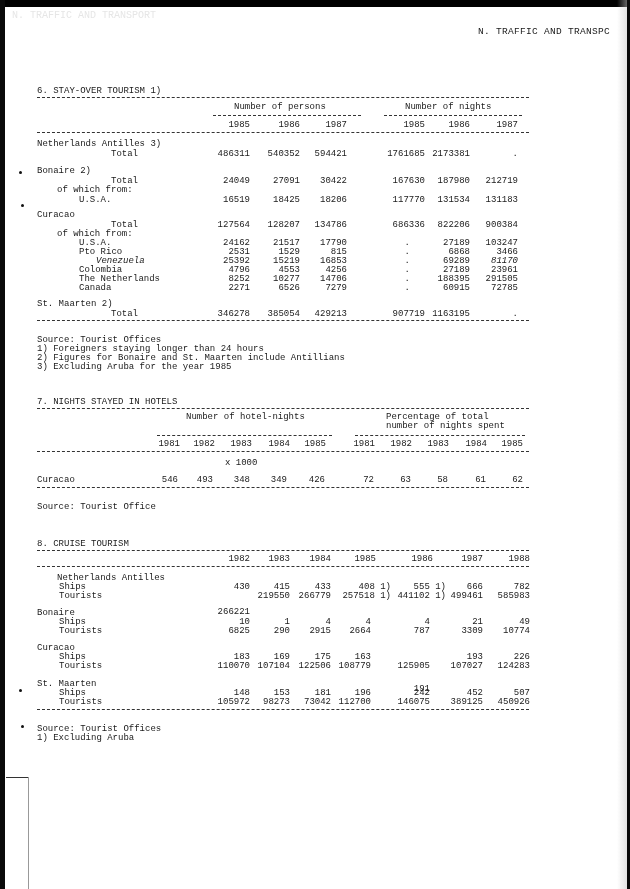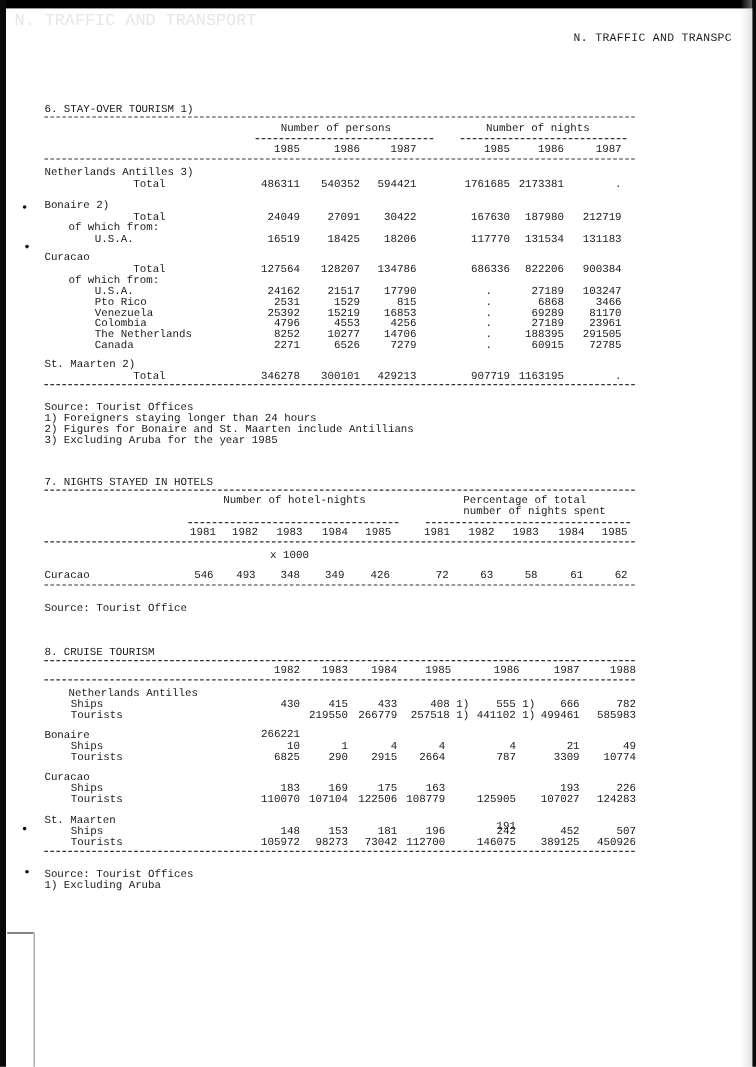--- a/index.html
+++ b/index.html
@@ -7,21 +7,21 @@
     width:630px; height:889px; position:relative; overflow:hidden;
     background:#ffffff;
     font-family:"Liberation Mono","DejaVu Sans Mono",monospace;
     color:#1a1a1a;
   }
   .topbar { position:absolute; left:0; top:0; width:630px; height:7px; background:#000; }
   .leftbar { position:absolute; left:0; top:0; width:5px; height:889px; background:#0a0a0a; }
   .rightedge { position:absolute; right:0; top:0; width:3px; height:889px; background:#0a0a0a; }
   .rightshade { position:absolute; right:3px; top:0; width:10px; height:889px;
     background:linear-gradient(to right, rgba(255,255,255,0), rgba(200,200,200,0.5)); }
-  .ghost { position:absolute; left:12px; top:10px; font-size:14px; color:#e6e6e6; }
+  .ghost { position:absolute; left:12px; top:10px; font-size:10px; color:#e6e6e6; }
   .running-head { position:absolute; left:478px; top:26px; font-size:9.5px; letter-spacing:0.3px; white-space:nowrap; }
   .txt { position:absolute; font-size:9px; white-space:pre; line-height:10px; }
   .dash { position:absolute; height:0; border-top:1px dashed #333; }
   .num { position:absolute; font-size:9px; white-space:pre; text-align:right; line-height:10px; }
   .bullet { position:absolute; width:3px; height:3px; background:#111; border-radius:50%; }
   .crop-mark { position:absolute; left:6px; top:777px; width:22px; height:0; border-top:1px solid #333; }
   .crop-line { position:absolute; left:28px; top:777px; width:0; height:112px; border-left:1px solid #999; }
 </style>
 </head>
 <body>
@@ -100,27 +100,27 @@
   <div class="num" style="left:463px;top:238px;width:55px;">103247</div>
 
   <div class="txt" style="left:79px;top:247px;">Pto Rico</div>
   <div class="num" style="left:195px;top:247px;width:55px;">2531</div>
   <div class="num" style="left:245px;top:247px;width:55px;">1529</div>
   <div class="num" style="left:292px;top:247px;width:55px;">815</div>
   <div class="num" style="left:370px;top:247px;width:40px;">.</div>
   <div class="num" style="left:415px;top:247px;width:55px;">6868</div>
   <div class="num" style="left:463px;top:247px;width:55px;">3466</div>
 
-  <div class="txt" style="left:79px;top:256px;">Venezuela</div>
+  <div class="txt" style="left:96px;top:256px;font-style:italic;">Venezuela</div>
   <div class="num" style="left:195px;top:256px;width:55px;">25392</div>
   <div class="num" style="left:245px;top:256px;width:55px;">15219</div>
   <div class="num" style="left:292px;top:256px;width:55px;">16853</div>
   <div class="num" style="left:370px;top:256px;width:40px;">.</div>
   <div class="num" style="left:415px;top:256px;width:55px;">69289</div>
-  <div class="num" style="left:463px;top:256px;width:55px;">81170</div>
+  <div class="num" style="left:463px;top:256px;width:55px;font-style:italic;">81170</div>
 
   <div class="txt" style="left:79px;top:265px;">Colombia</div>
   <div class="num" style="left:195px;top:265px;width:55px;">4796</div>
   <div class="num" style="left:245px;top:265px;width:55px;">4553</div>
   <div class="num" style="left:292px;top:265px;width:55px;">4256</div>
   <div class="num" style="left:370px;top:265px;width:40px;">.</div>
   <div class="num" style="left:415px;top:265px;width:55px;">27189</div>
   <div class="num" style="left:463px;top:265px;width:55px;">23961</div>
 
   <div class="txt" style="left:79px;top:274px;">The Netherlands</div>
@@ -135,21 +135,21 @@
   <div class="num" style="left:195px;top:283px;width:55px;">2271</div>
   <div class="num" style="left:245px;top:283px;width:55px;">6526</div>
   <div class="num" style="left:292px;top:283px;width:55px;">7279</div>
   <div class="num" style="left:370px;top:283px;width:40px;">.</div>
   <div class="num" style="left:415px;top:283px;width:55px;">60915</div>
   <div class="num" style="left:463px;top:283px;width:55px;">72785</div>
 
   <div class="txt" style="left:37px;top:299px;">St. Maarten 2)</div>
   <div class="txt" style="left:111px;top:309px;">Total</div>
   <div class="num" style="left:195px;top:309px;width:55px;">346278</div>
-  <div class="num" style="left:245px;top:309px;width:55px;">300101</div>
+  <div class="num" style="left:245px;top:309px;width:55px;">385054</div>
   <div class="num" style="left:292px;top:309px;width:55px;">429213</div>
   <div class="num" style="left:370px;top:309px;width:55px;">907719</div>
   <div class="num" style="left:415px;top:309px;width:55px;">1163195</div>
   <div class="num" style="left:463px;top:309px;width:55px;">.</div>
   <div class="dash" style="left:37px;top:320px;width:492px;"></div>
 
   <div class="txt" style="left:37px;top:335px;">Source: Tourist Offices</div>
   <div class="txt" style="left:37px;top:344px;">1) Foreigners staying longer than 24 hours</div>
   <div class="txt" style="left:37px;top:353px;">2) Figures for Bonaire and St. Maarten include Antillians</div>
   <div class="txt" style="left:37px;top:362px;">3) Excluding Aruba for the year 1985</div>

